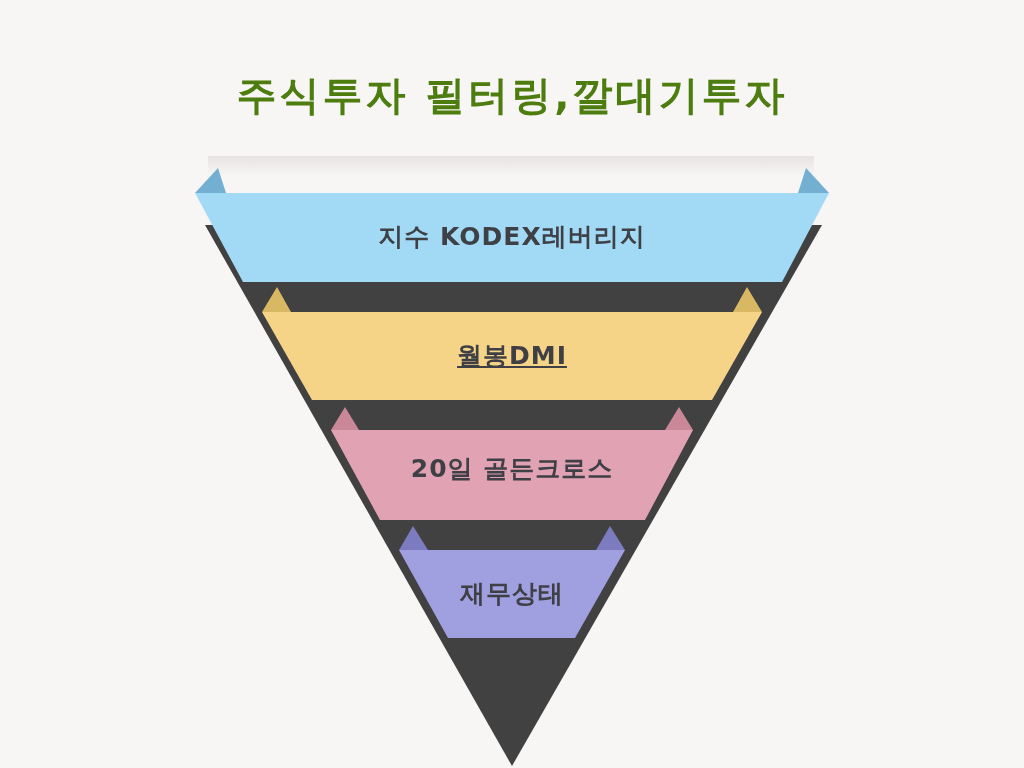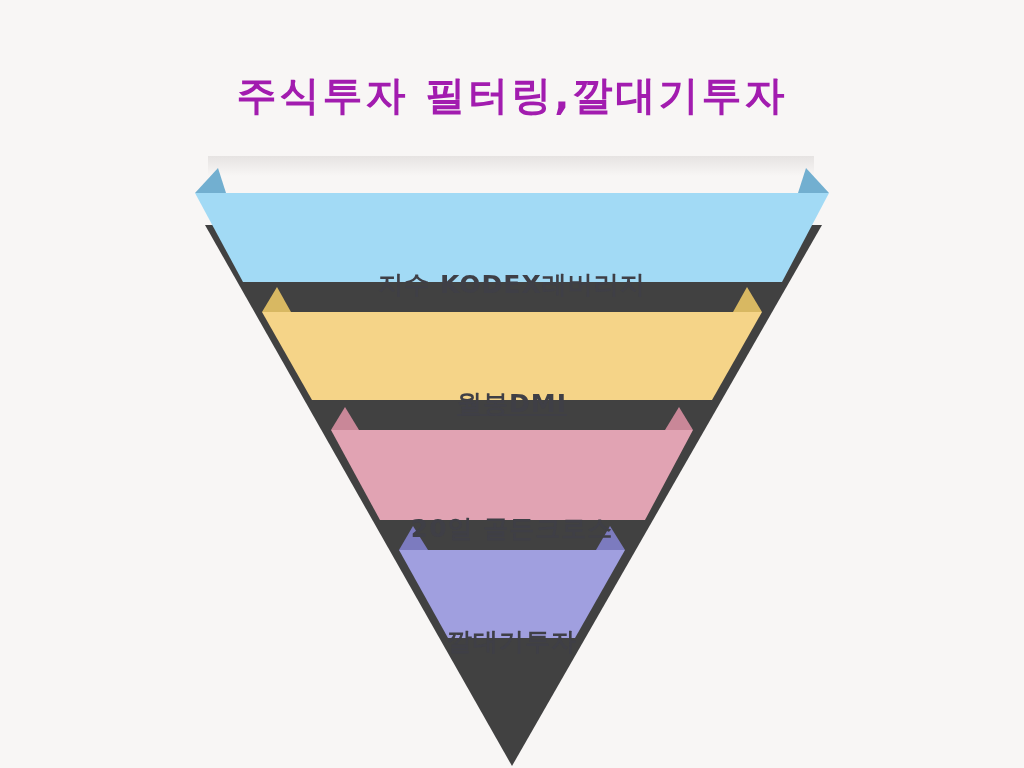--- a/index.html
+++ b/index.html
@@ -5,26 +5,26 @@
   html, body { margin: 0; padding: 0; }
   body {
     width: 1024px; height: 768px; overflow: hidden;
     background: #f8f6f5;
     position: relative;
     font-family: "DejaVu Sans", "Liberation Sans", sans-serif;
   }
   .title {
     position: absolute; left: 0; top: 68px; width: 1024px;
     text-align: center; font-size: 40px; font-weight: bold;
-    color: #a21caf; letter-spacing: 3px;
+    color: #4d7c0f; letter-spacing: 3px;
   }
   svg.funnel { position: absolute; left: 0; top: 0; }
   .label {
     position: absolute; left: 0; width: 1024px; text-align: center;
-    font-size: 25px; font-weight: bold; color: #3f3f46; letter-spacing: 1px; margin-top: 48px;
+    font-size: 25px; font-weight: bold; color: #3f3f46; letter-spacing: 1px;
   }
 </style>
 </head>
 <body>
 
 <div class="title">주식투자 필터링,깔대기투자</div>
 
 <svg class="funnel" width="1024" height="768" viewBox="0 0 1024 768">
   <defs>
     <linearGradient id="shadowGrad" x1="0" y1="0" x2="0" y2="1">
@@ -57,14 +57,14 @@
 
   <g>
     <polygon points="399,550 413,526 428,550" fill="#7c7bbf"></polygon>
     <polygon points="596,550 610,526 625,550" fill="#7c7bbf"></polygon>
     <polygon points="399,550 625,550 575,638 448,638" fill="#a09fdf"></polygon>
   </g>
 </svg>
 
 <div class="label" style="top:220px;">지수 KODEX레버리지</div>
 <div class="label" style="top:339px;text-decoration:underline;">월봉DMI</div>
-<div class="label" style="top:464px;">20일 골든크로스</div>
-<div class="label" style="top:577px;">깔대기투자</div>
+<div class="label" style="top:452px;">20일 골든크로스</div>
+<div class="label" style="top:577px;">재무상태</div>
 
 </body></html>

